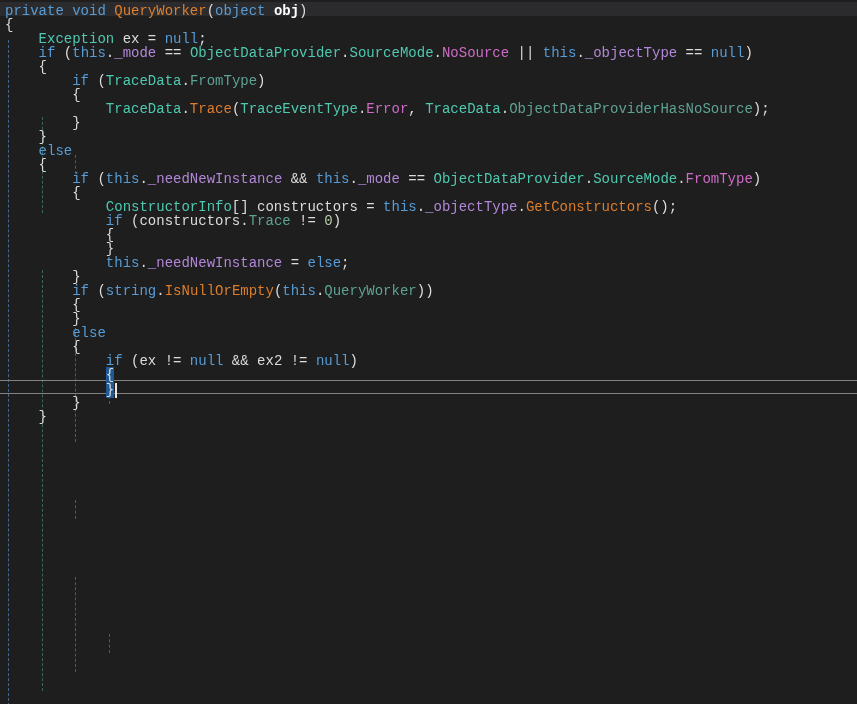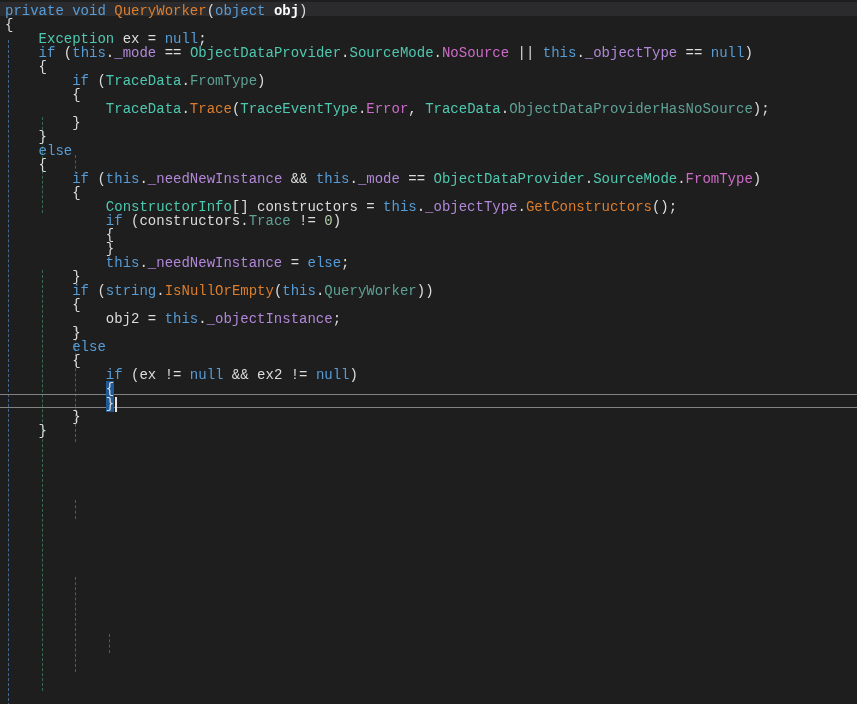--- a/index.html
+++ b/index.html
@@ -79,21 +79,20 @@
       <div class="line"><span class="t-p">        </span><span class="t-k">if</span><span class="t-p"> (</span><span class="t-k">this</span><span class="t-p">.</span><span class="t-f">_needNewInstance</span><span class="t-p"> &amp;&amp; </span><span class="t-k">this</span><span class="t-p">.</span><span class="t-f">_mode</span><span class="t-p"> == </span><span class="t-t">ObjectDataProvider</span><span class="t-p">.</span><span class="t-t">SourceMode</span><span class="t-p">.</span><span class="t-e">FromType</span><span class="t-p">)</span></div>
       <div class="line"><span class="t-p">        {</span></div>
       <div class="line"><span class="t-p">            </span><span class="t-t">ConstructorInfo</span><span class="t-p">[] constructors = </span><span class="t-k">this</span><span class="t-p">.</span><span class="t-f">_objectType</span><span class="t-p">.</span><span class="t-m">GetConstructors</span><span class="t-p">();</span></div>
       <div class="line"><span class="t-p">            </span><span class="t-k">if</span><span class="t-p"> (constructors.</span><span class="t-mem">Trace</span><span class="t-p"> != </span><span class="t-n">0</span><span class="t-p">)</span></div>
       <div class="line"><span class="t-p">            {</span></div>
       <div class="line"><span class="t-p">            }</span></div>
       <div class="line"><span class="t-p">            </span><span class="t-k">this</span><span class="t-p">.</span><span class="t-f">_needNewInstance</span><span class="t-p"> = </span><span class="t-k">else</span><span class="t-p">;</span></div>
       <div class="line"><span class="t-p">        }</span></div>
       <div class="line"><span class="t-p">        </span><span class="t-k">if</span><span class="t-p"> (</span><span class="t-k">string</span><span class="t-p">.</span><span class="t-m">IsNullOrEmpty</span><span class="t-p">(</span><span class="t-k">this</span><span class="t-p">.</span><span class="t-mem">QueryWorker</span><span class="t-p">))</span></div>
       <div class="line"><span class="t-p">        {</span></div>
-      <div class="line"><span class="t-p">            obj2 = </span><span class="t-k">this</span><span class="t-p">.</span><span class="t-f">_objectInstance</span><span class="t-p">;</span></div>
       <div class="line"><span class="t-p">        }</span></div>
       <div class="line"><span class="t-p">        </span><span class="t-k">else</span></div>
       <div class="line"><span class="t-p">        {</span></div>
       <div class="line"><span class="t-p">            </span><span class="t-k">if</span><span class="t-p"> (ex != </span><span class="t-k">null</span><span class="t-p"> &amp;&amp; ex2 != </span><span class="t-k">null</span><span class="t-p">)</span></div>
       <div class="line"><span class="t-p">            </span><span class="t-b">{</span></div>
       <div class="line current-line"><span class="t-p">            </span><span class="t-b">}</span><span class="caret"></span></div>
       <div class="line"><span class="t-p">        }</span></div>
       <div class="line"><span class="t-p">    }</span></div>
     </div>
 </div>

